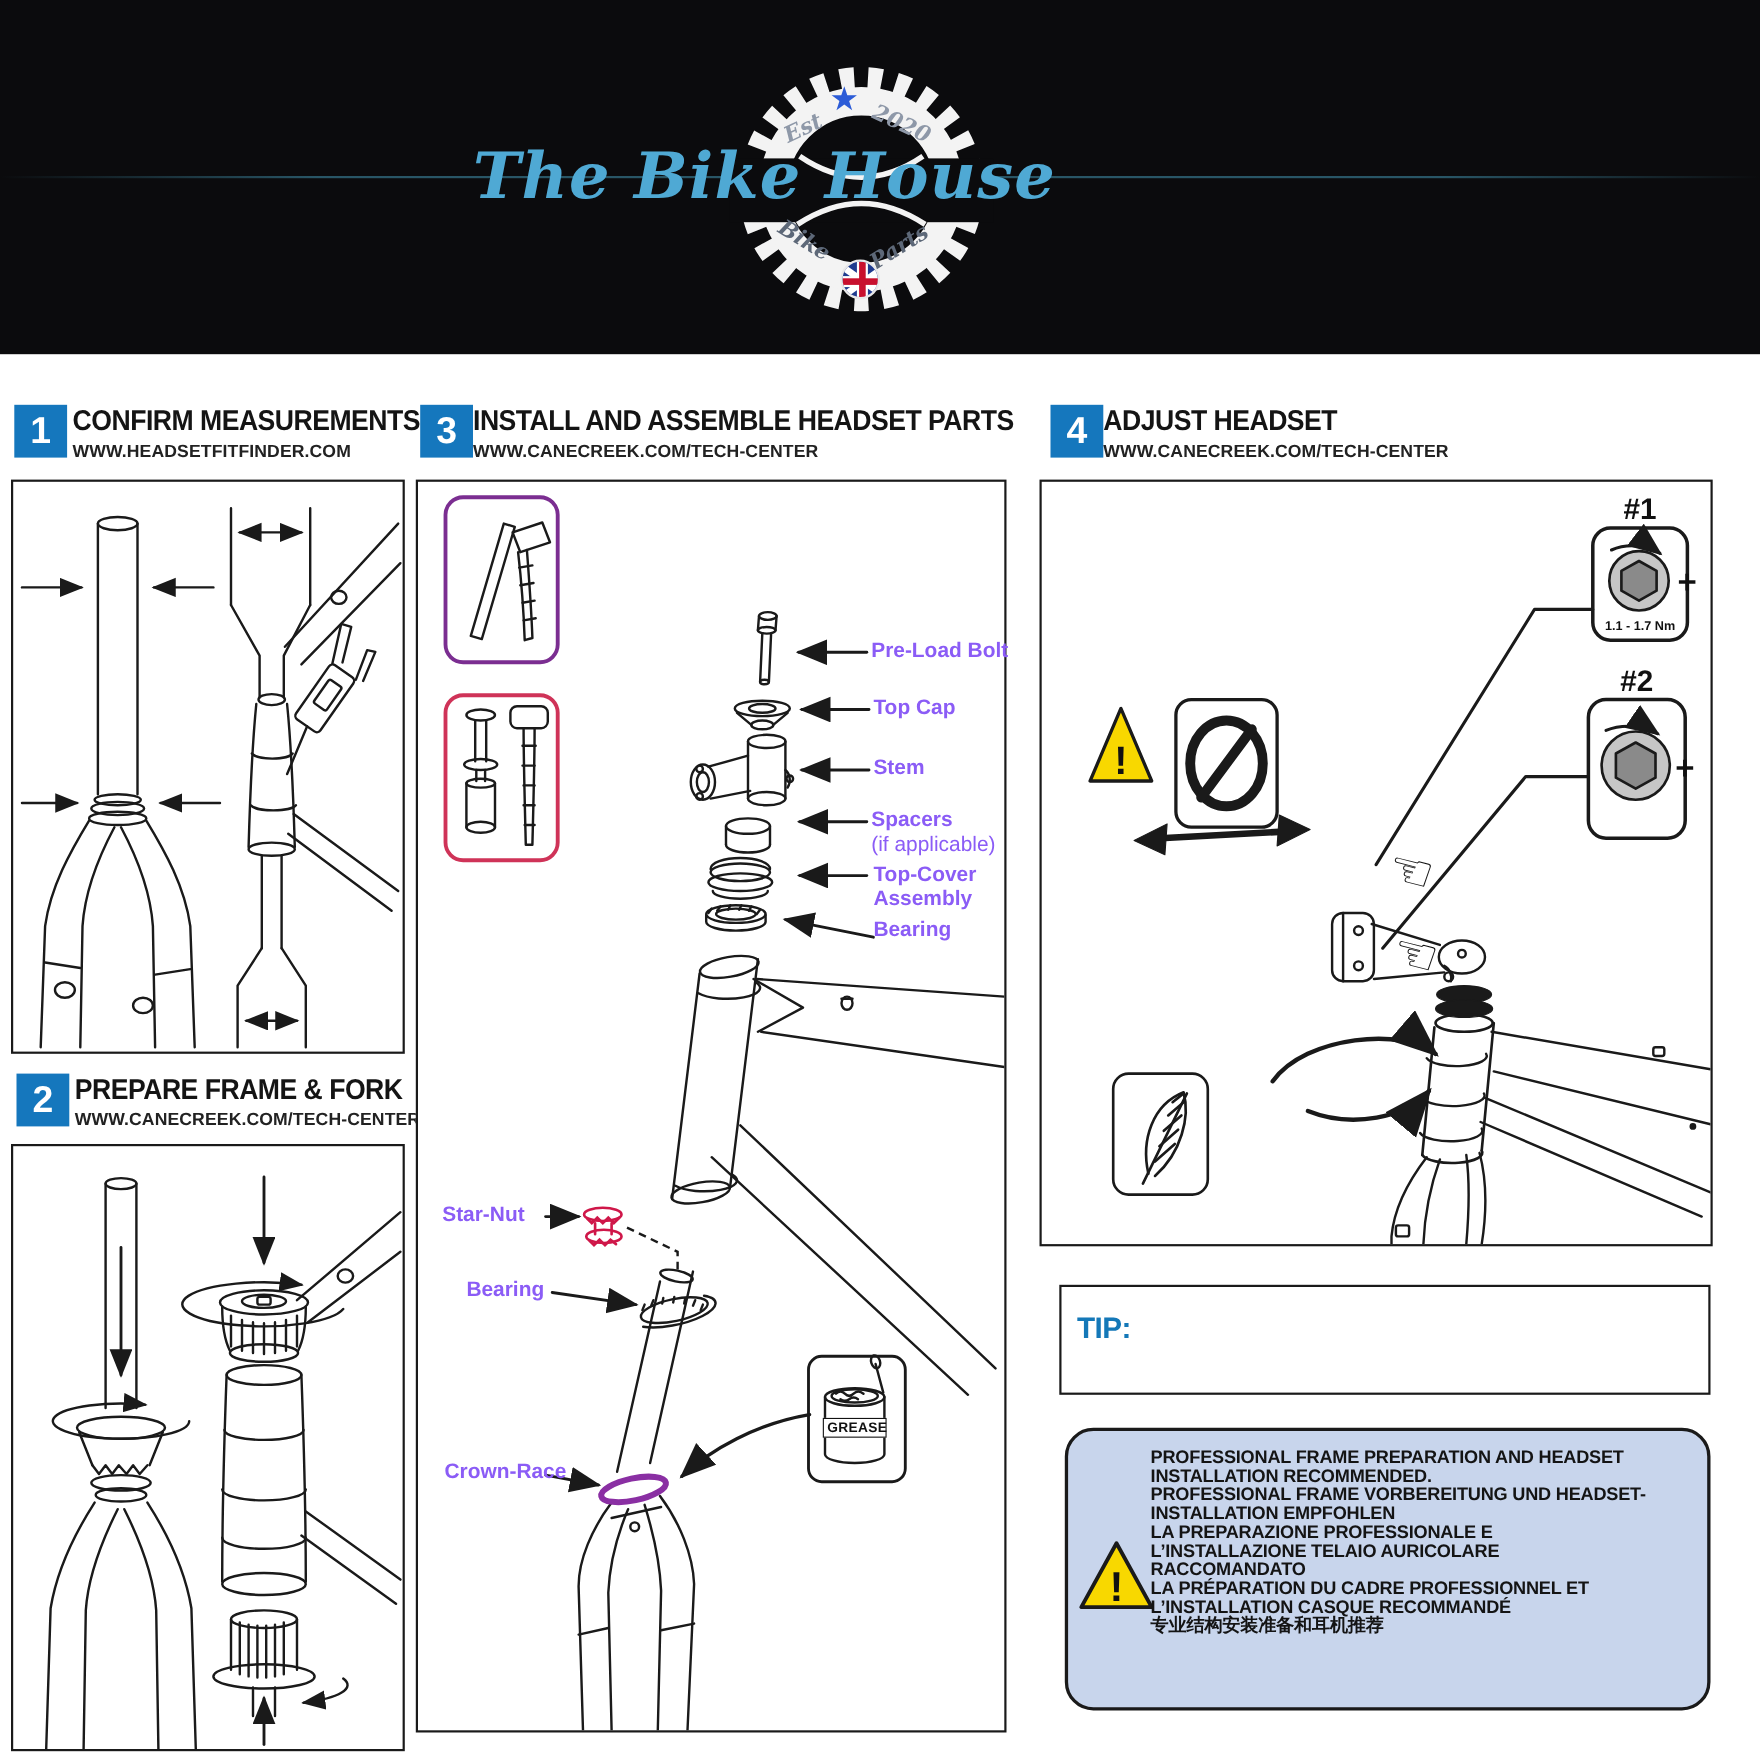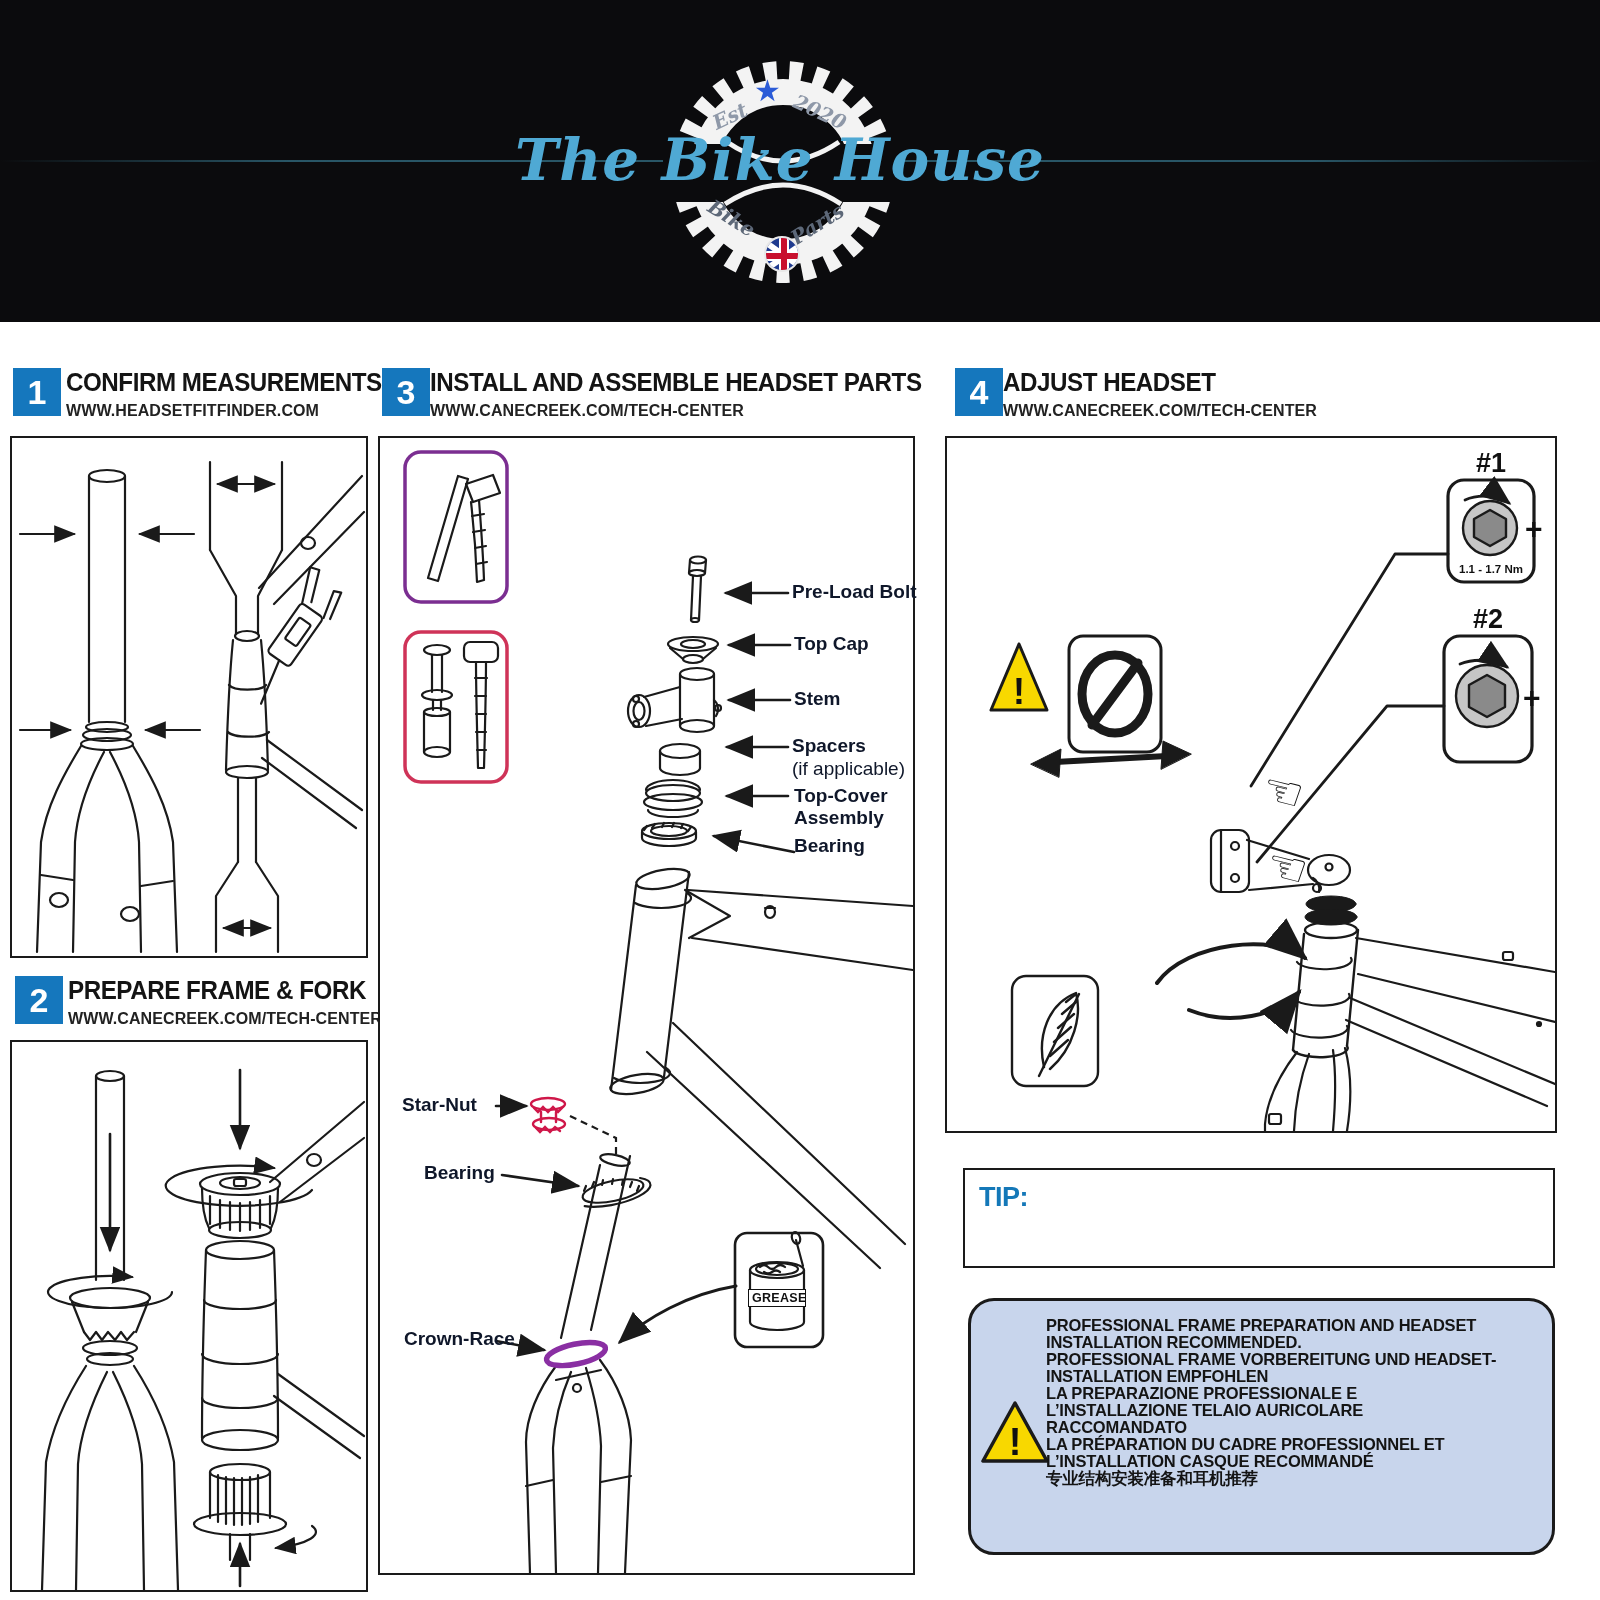--- a/index.html
+++ b/index.html
@@ -5,21 +5,21 @@
   *{margin:0;padding:0;box-sizing:border-box}
   html,body{width:1600px;height:1600px;overflow:hidden}
   body{background:#fff;font-family:"Liberation Sans",sans-serif;color:#111}
   .abs{position:absolute}
   .page{position:relative;width:1600px;height:1600px;background:#fff}
 
   
   .hdr{left:0;top:0;width:1600px;height:322px;background:#0b0b0d;overflow:hidden}
   .glow{top:160px;left:0;width:1600px;height:2px;
         background:linear-gradient(90deg,rgba(70,160,190,0),rgba(70,160,190,.5) 18%,rgba(70,160,190,.5) 82%,rgba(70,160,190,0))}
-  .logo-title{left:430px;top:126px;width:700px;text-align:center;
+  .logo-title{left:430px;top:126px;width:700px;text-align:left;
       font-family:"DejaVu Serif",serif;font-style:italic;font-weight:bold;
       font-size:58px;color:#4fa9d4;letter-spacing:1px;white-space:nowrap}
   .logo-small{font-family:"DejaVu Serif",serif;font-style:italic;font-weight:bold;
       color:#8e98a8;font-size:20px;white-space:nowrap}
   .logo-small.dark{color:#5d6878}
   .star{color:#2b5bd7;font-size:30px;line-height:30px}
   .flag{width:36px;height:36px;border-radius:50%;overflow:hidden;background:#1f3b8f;border:2px solid #e8e8e8}
   .flag i{position:absolute;background:#fff}
   .flag .dw1{left:-6px;top:15px;width:50px;height:6px;transform:rotate(35deg)}
   .flag .dw2{left:-6px;top:15px;width:50px;height:6px;transform:rotate(-35deg)}
@@ -32,27 +32,27 @@
   
   .num{width:48px;height:48px;background:#1577bd;color:#fff;font-weight:bold;
        font-size:34px;display:flex;align-items:center;justify-content:center}
   .stitle{font-size:26px;font-weight:bold;color:#141414;letter-spacing:-.5px;
           white-space:nowrap;transform:scaleX(.93);transform-origin:left top;line-height:28px}
   .surl{font-size:16px;font-weight:bold;color:#222;letter-spacing:.1px;white-space:nowrap}
 
   .box{border:2px solid #1a1a1a;background:#fff}
 
   
-  .lbl{position:absolute;color:#0f172a;font-weight:bold;font-size:19px;white-space:nowrap}
+  .lbl{position:absolute;color:#8b5cf6;font-weight:bold;font-size:19px;white-space:nowrap}
   .lbl.sm{font-size:19px;font-weight:normal}
   .grease-lbl{position:absolute;background:#fff;border:1px solid #111;color:#111;
       font-weight:bold;font-size:12.5px;text-align:center;padding:1px 3px;letter-spacing:.3px}
 
   
-  .tip{border:2px solid #1a1a1a;background:#fff;padding:12px 14px}
+  .tip{border:2px solid #1a1a1a;background:#fff;padding:22px 14px}
   .tip-h{color:#1478b8;font-size:27px;font-weight:bold;letter-spacing:-.5px}
   .tip-b{color:#1478b8;font-size:15.5px;font-weight:bold;line-height:1.55;width:565px;margin-top:4px}
   .warn{background:#c8d5ec;border:3px solid #1a1a1a;border-radius:26px}
   .warn-text{position:absolute;left:75px;top:16px;width:455px;
       font-size:16.5px;font-weight:bold;color:#141414;line-height:17px;letter-spacing:-.2px}
   svg{display:block}
 </style>
 </head>
 <body>
 

